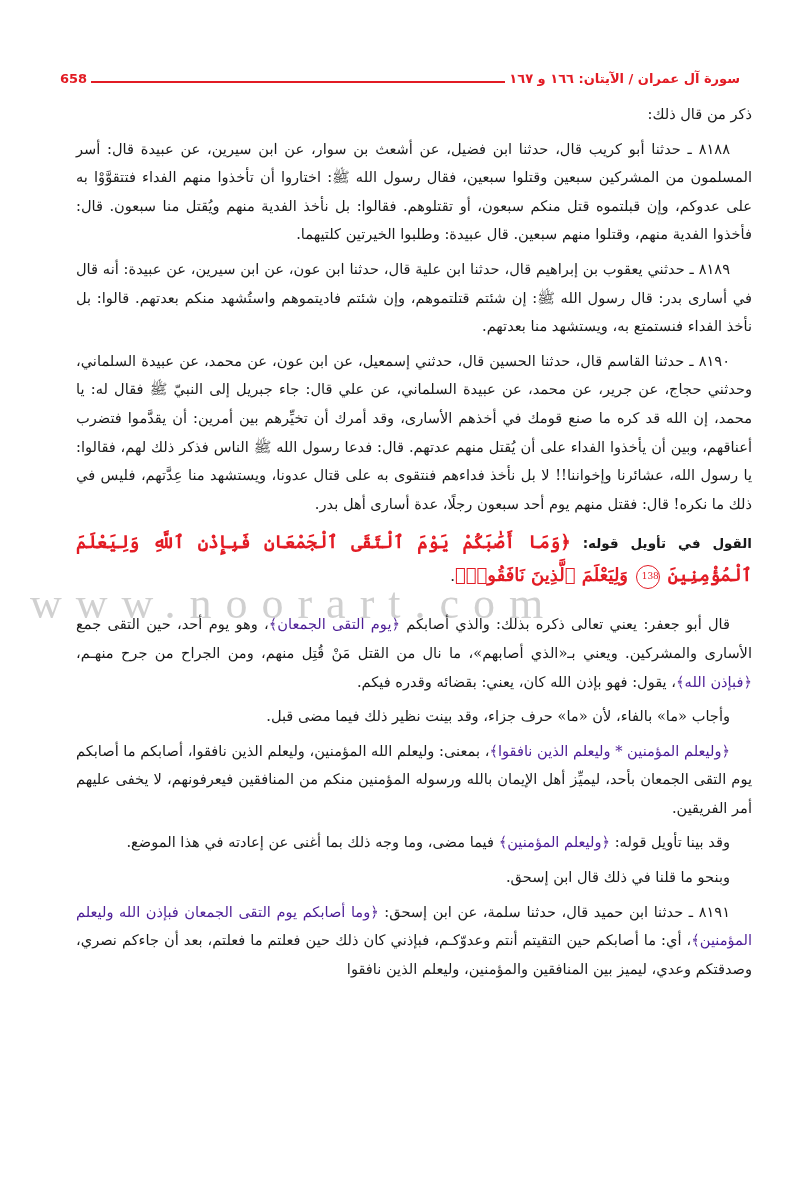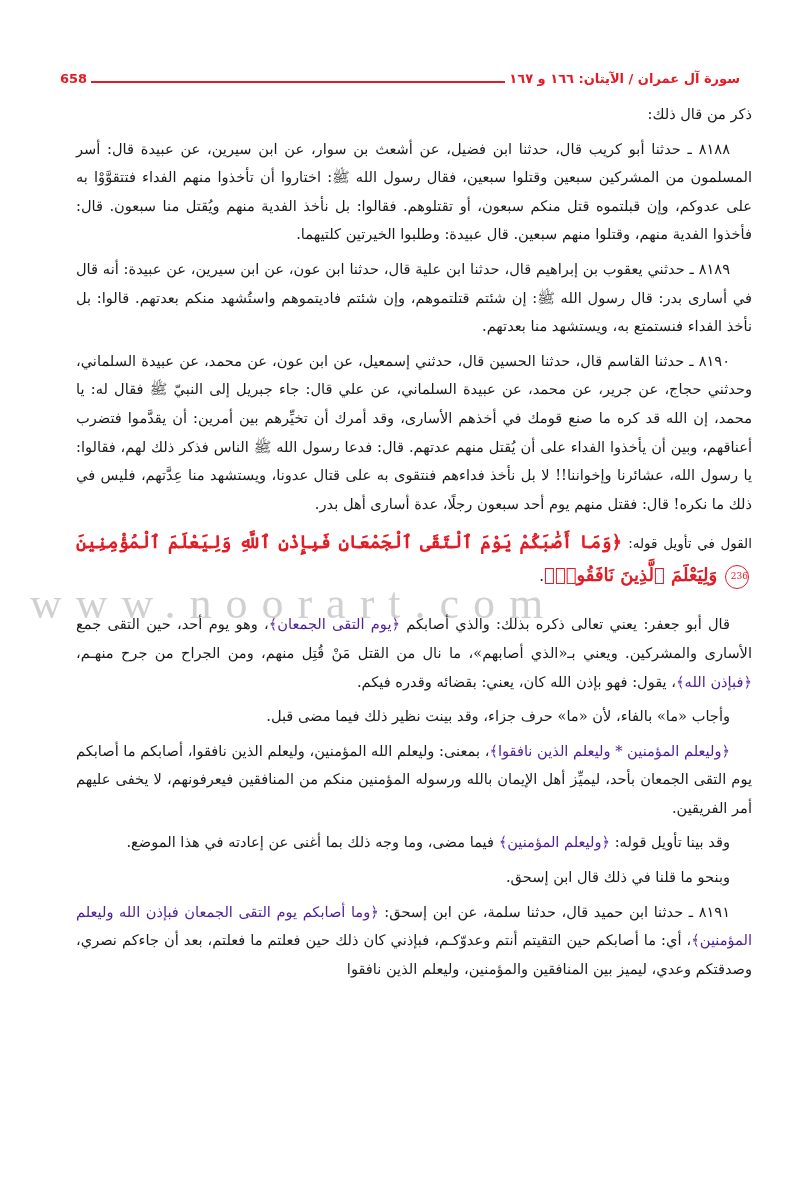--- a/index.html
+++ b/index.html
@@ -16,21 +16,21 @@
     .header .rule { flex: 1; height: 1.5px; background: #e21b24; margin: 0 4px; position: relative; top: 4px; }
     .content {
       position: absolute; top: 100px; left: 76px; width: 676px;
       direction: rtl; text-align: justify; text-align-last: right;
       font-size: 14.6px; line-height: 28.6px;
     }
     .content p { margin: 0 0 6px 0; text-indent: 0; }
     .content p.indent { text-indent: 22px; }
     .red { color: #4c1d95; font-weight: normal; }
     .verse-heading { font-size: 15px; line-height: 32px; margin: 8px 0 18px 0 !important; }
-    .verse-heading .label { font-weight: normal; font-family: "DejaVu Sans", sans-serif; font-size: 13.5px; }
+    .verse-heading .label { font-weight: bold; font-family: "DejaVu Sans", sans-serif; font-size: 13.5px; }
     .verse-heading .verse { color: #e21b24; font-size: 18px; font-weight: bold; }
     .ayah-mark {
       display: inline-block; width: 22px; height: 22px; border: 1.5px solid #e21b24; border-radius: 50%;
       font-size: 9px; line-height: 20px; text-align: center; color: #e21b24; vertical-align: middle; margin: 0 3px;
     }
     .watermark {
       position: absolute; top: 578px; left: 30px; width: 760px; height: 50px;
       font-family: Liberation Serif, serif; font-size: 44px; letter-spacing: 14px;
       color: rgba(170,170,170,0.55); pointer-events: none; white-space: nowrap; direction: ltr;
     }
@@ -50,21 +50,21 @@
 
   <div class="content">
     <p>ذكر من قال ذلك:</p>
     <p class="indent">٨١٨٨ ـ حدثنا أبو كريب قال، حدثنا ابن فضيل، عن أشعث بن سوار، عن ابن سيرين، عن عبيدة قال: أسر المسلمون من المشركين سبعين وقتلوا سبعين، فقال رسول الله ﷺ: اختاروا أن تأخذوا منهم الفداء فتتقوَّوْا به على عدوكم، وإن قبلتموه قتل منكم سبعون، أو تقتلوهم. فقالوا: بل نأخذ الفدية منهم ويُقتل منا سبعون. قال: فأخذوا الفدية منهم، وقتلوا منهم سبعين. قال عبيدة: وطلبوا الخيرتين كلتيهما.</p>
     <p class="indent">٨١٨٩ ـ حدثني يعقوب بن إبراهيم قال، حدثنا ابن علية قال، حدثنا ابن عون، عن ابن سيرين، عن عبيدة: أنه قال في أسارى بدر: قال رسول الله ﷺ: إن شئتم قتلتموهم، وإن شئتم فاديتموهم واستُشهد منكم بعدتهم. قالوا: بل نأخذ الفداء فنستمتع به، ويستشهد منا بعدتهم.</p>
     <p class="indent">٨١٩٠ ـ حدثنا القاسم قال، حدثنا الحسين قال، حدثني إسمعيل، عن ابن عون، عن محمد، عن عبيدة السلماني، وحدثني حجاج، عن جرير، عن محمد، عن عبيدة السلماني، عن علي قال: جاء جبريل إلى النبيّ ﷺ فقال له: يا محمد، إن الله قد كره ما صنع قومك في أخذهم الأسارى، وقد أمرك أن تخيِّرهم بين أمرين: أن يقدَّموا فتضرب أعناقهم، وبين أن يأخذوا الفداء على أن يُقتل منهم عدتهم. قال: فدعا رسول الله ﷺ الناس فذكر ذلك لهم، فقالوا: يا رسول الله، عشائرنا وإخواننا!! لا بل نأخذ فداءهم فنتقوى به على قتال عدونا، ويستشهد منا عِدَّتهم، فليس في ذلك ما نكره! قال: فقتل منهم يوم أحد سبعون رجلًا، عدة أسارى أهل بدر.</p>
 
     <p class="verse-heading">
       <span class="label">القول في تأويل قوله:</span>
       <span class="verse">﴿وَمَا أَصَٰبَكُمْ يَوْمَ ٱلْتَقَى ٱلْجَمْعَانِ فَبِإِذْنِ ٱللَّهِ وَلِيَعْلَمَ ٱلْمُؤْمِنِينَ</span>
-      <span class="ayah-mark">236</span>
+      <span class="ayah-mark">138</span>
       <span class="verse">وَلِيَعْلَمَ ٱلَّذِينَ نَافَقُوا۟﴾</span>.
     </p>
 
     <p class="indent">
       <span>قال أبو جعفر: يعني تعالى ذكره بذلك: والذي أصابكم </span><span class="red">﴿يوم التقى الجمعان﴾</span><span>، وهو يوم أحد، حين التقى جمع الأسارى والمشركين. ويعني بـ«الذي أصابهم»، ما نال من القتل مَنْ قُتِل منهم، ومن الجراح من جرح منهـم، </span><span class="red">﴿فبإذن الله﴾</span><span>، يقول: فهو بإذن الله كان، يعني: بقضائه وقدره فيكم.</span>
     </p>
     <p class="indent">وأجاب «ما» بالفاء، لأن «ما» حرف جزاء، وقد بينت نظير ذلك فيما مضى قبل.</p>
     <p class="indent">
       <span class="red">﴿وليعلم المؤمنين * وليعلم الذين نافقوا﴾</span><span>، بمعنى: وليعلم الله المؤمنين، وليعلم الذين نافقوا، أصابكم ما أصابكم يوم التقى الجمعان بأحد، ليميِّز أهل الإيمان بالله ورسوله المؤمنين منكم من المنافقين فيعرفونهم، لا يخفى عليهم أمر الفريقين.</span>
     </p>

